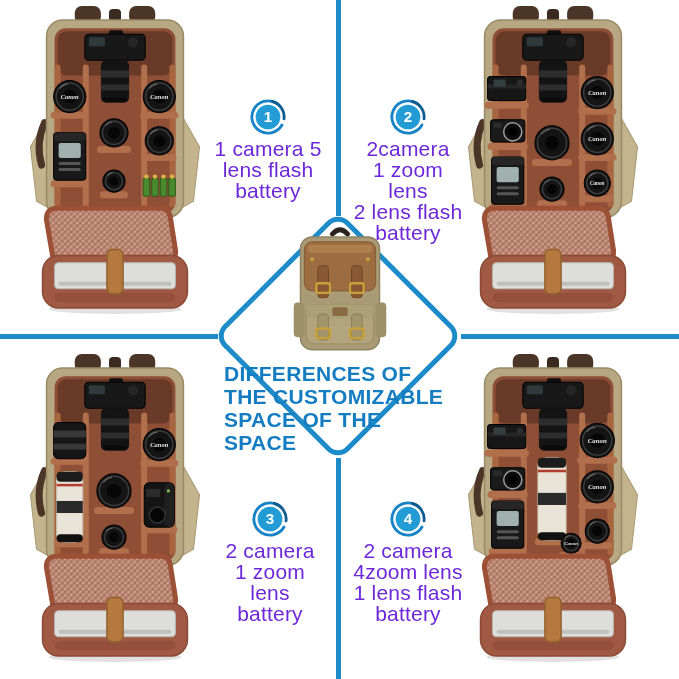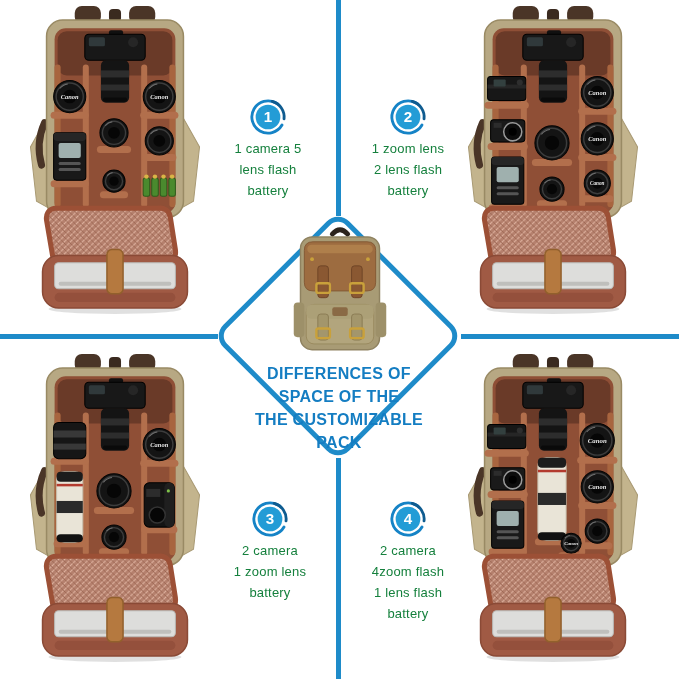--- a/index.html
+++ b/index.html
@@ -9,27 +9,27 @@
   .vline-top{left:336px;top:0;width:5px;height:216px;}
   .vline-bottom{left:336px;top:458px;width:5px;height:221px;}
   .hline-left{left:0;top:334px;width:218px;height:5px;}
   .hline-right{left:461px;top:334px;width:218px;height:5px;}
   .diamond{position:absolute;left:249px;top:247px;width:178px;height:178px;background:#ffffff;
            border:5px solid #1e8bc9;border-radius:16px;transform:rotate(45deg);box-sizing:border-box;}
   .pack{position:absolute;width:182px;height:312px;display:block;}
   .pack1{left:24px;top:4px;} .pack2{left:462px;top:4px;}
   .pack3{left:24px;top:352px;} .pack4{left:462px;top:352px;}
   .center-pack{position:absolute;left:287px;top:221px;width:106px;height:136px;display:block;}
-  .center-title{position:absolute;left:224px;top:362px;width:230px;text-align:center;
-                font-size:16px;font-weight:700;line-height:23px;color:#147dc2;letter-spacing:0.3px;}
+  .center-title{position:absolute;left:224px;top:362px;width:230px;text-align:left;
+                font-size:21px;font-weight:700;line-height:23px;color:#147dc2;letter-spacing:0.3px;}
   .config-block{position:absolute;width:110px;text-align:center;}
   .cfg1{left:213px;top:98px;} .cfg2{left:353px;top:98px;}
   .cfg3{left:215px;top:500px;} .cfg4{left:353px;top:500px;}
   .badge{width:38px;height:38px;display:block;margin:0 auto 2px auto;}
-  .cfg-line{font-size:13px;line-height:21px;color:#15803d;letter-spacing:0.2px;text-align:center;}
+  .cfg-line{font-size:21px;line-height:21px;color:#6d28d9;letter-spacing:0.2px;text-align:center;}
 </style>
 </head>
 <body>
 
 <div class="canvas">
 
   <div class="line vline-top"></div>
   <div class="line vline-bottom"></div>
   <div class="line hline-left"></div>
   <div class="line hline-right"></div>
@@ -446,23 +446,23 @@
       <rect x="47" y="89" width="16" height="9" rx="2" fill="#8a6a45"></rect>
       <rect x="32" y="96" width="11" height="27" rx="3" fill="#a3966c" stroke="#8a7c54" stroke-width="1"></rect>
       <rect x="67" y="96" width="11" height="27" rx="3" fill="#a3966c" stroke="#8a7c54" stroke-width="1"></rect>
       <rect x="30.5" y="111" width="14" height="10" rx="2" fill="none" stroke="#c9a13b" stroke-width="2.5"></rect>
       <rect x="65.5" y="111" width="14" height="10" rx="2" fill="none" stroke="#c9a13b" stroke-width="2.5"></rect>
     </g>
   </svg>
 
   <div class="center-title">
     <div>DIFFERENCES OF</div>
+    <div>THE CUSTOMIZABLE</div>
     <div>SPACE OF THE</div>
-    <div>THE CUSTOMIZABLE</div>
-    <div>PACK</div>
+    <div>SPACE</div>
   </div>
 
   <div class="config-block cfg1">
     <svg class="badge" viewBox="0 0 40 40">
       <circle cx="20" cy="20" r="17" fill="none" stroke="#1583c6" stroke-width="3" stroke-linecap="round" stroke-dasharray="82 25" transform="rotate(30 20 20)"></circle>
       <circle cx="20" cy="20" r="17" fill="none" stroke="#0f5c90" stroke-width="3" stroke-linecap="round" stroke-dasharray="24 83" transform="rotate(-75 20 20)"></circle>
       <circle cx="20" cy="20" r="13" fill="#239cd6"></circle>
       <text x="20" y="25.5" text-anchor="middle" font-size="16" font-weight="bold" fill="#ffffff">1</text>
     </svg>
     <div class="cfg-line">1 camera 5</div>
@@ -471,20 +471,21 @@
     <div class="cfg-line"></div>
   </div>
 
   <div class="config-block cfg2">
     <svg class="badge" viewBox="0 0 40 40">
       <circle cx="20" cy="20" r="17" fill="none" stroke="#1583c6" stroke-width="3" stroke-linecap="round" stroke-dasharray="82 25" transform="rotate(30 20 20)"></circle>
       <circle cx="20" cy="20" r="17" fill="none" stroke="#0f5c90" stroke-width="3" stroke-linecap="round" stroke-dasharray="24 83" transform="rotate(-75 20 20)"></circle>
       <circle cx="20" cy="20" r="13" fill="#239cd6"></circle>
       <text x="20" y="25.5" text-anchor="middle" font-size="16" font-weight="bold" fill="#ffffff">2</text>
     </svg>
+    <div class="cfg-line">2camera</div>
     <div class="cfg-line">1 zoom lens</div>
     <div class="cfg-line">2 lens flash</div>
     <div class="cfg-line">battery</div>
   </div>
 
   <div class="config-block cfg3">
     <svg class="badge" viewBox="0 0 40 40">
       <circle cx="20" cy="20" r="17" fill="none" stroke="#1583c6" stroke-width="3" stroke-linecap="round" stroke-dasharray="82 25" transform="rotate(30 20 20)"></circle>
       <circle cx="20" cy="20" r="17" fill="none" stroke="#0f5c90" stroke-width="3" stroke-linecap="round" stroke-dasharray="24 83" transform="rotate(-75 20 20)"></circle>
       <circle cx="20" cy="20" r="13" fill="#239cd6"></circle>
@@ -496,18 +497,18 @@
   </div>
 
   <div class="config-block cfg4">
     <svg class="badge" viewBox="0 0 40 40">
       <circle cx="20" cy="20" r="17" fill="none" stroke="#1583c6" stroke-width="3" stroke-linecap="round" stroke-dasharray="82 25" transform="rotate(30 20 20)"></circle>
       <circle cx="20" cy="20" r="17" fill="none" stroke="#0f5c90" stroke-width="3" stroke-linecap="round" stroke-dasharray="24 83" transform="rotate(-75 20 20)"></circle>
       <circle cx="20" cy="20" r="13" fill="#239cd6"></circle>
       <text x="20" y="25.5" text-anchor="middle" font-size="16" font-weight="bold" fill="#ffffff">4</text>
     </svg>
     <div class="cfg-line">2 camera</div>
-    <div class="cfg-line">4zoom flash</div>
+    <div class="cfg-line">4zoom lens</div>
     <div class="cfg-line">1 lens flash</div>
     <div class="cfg-line">battery</div>
   </div>
 
 </div>
 
 </body></html>

